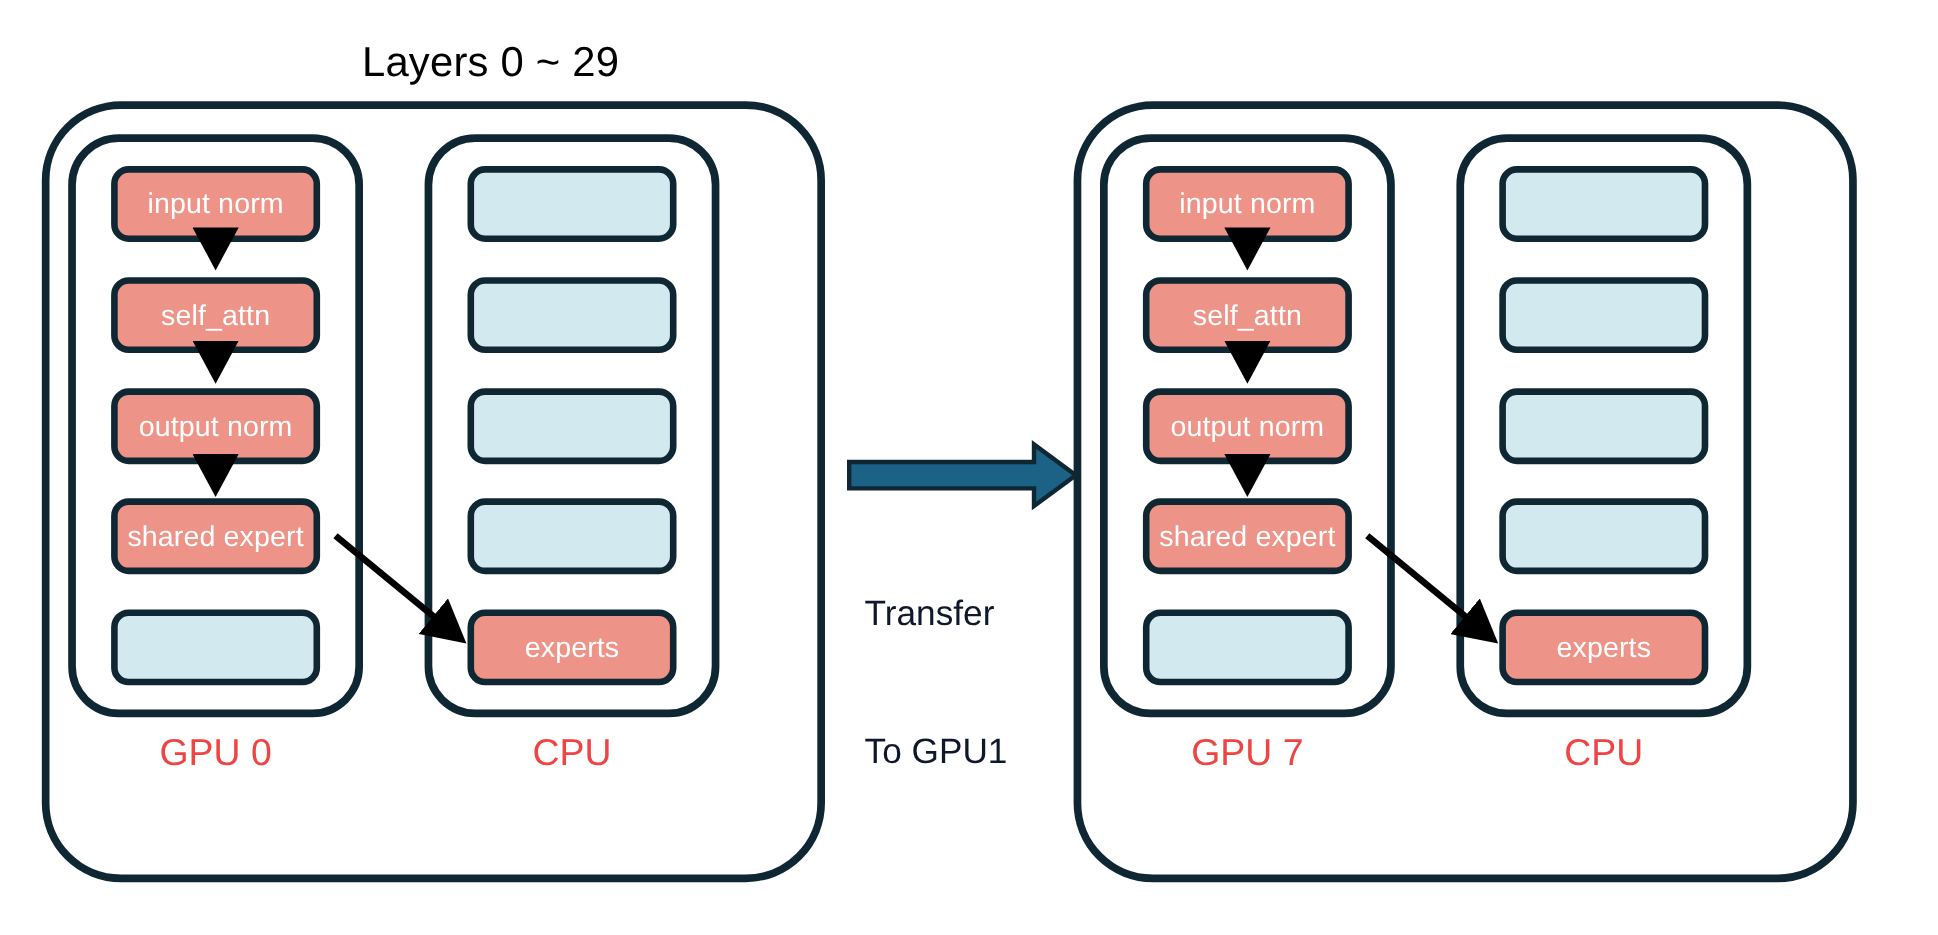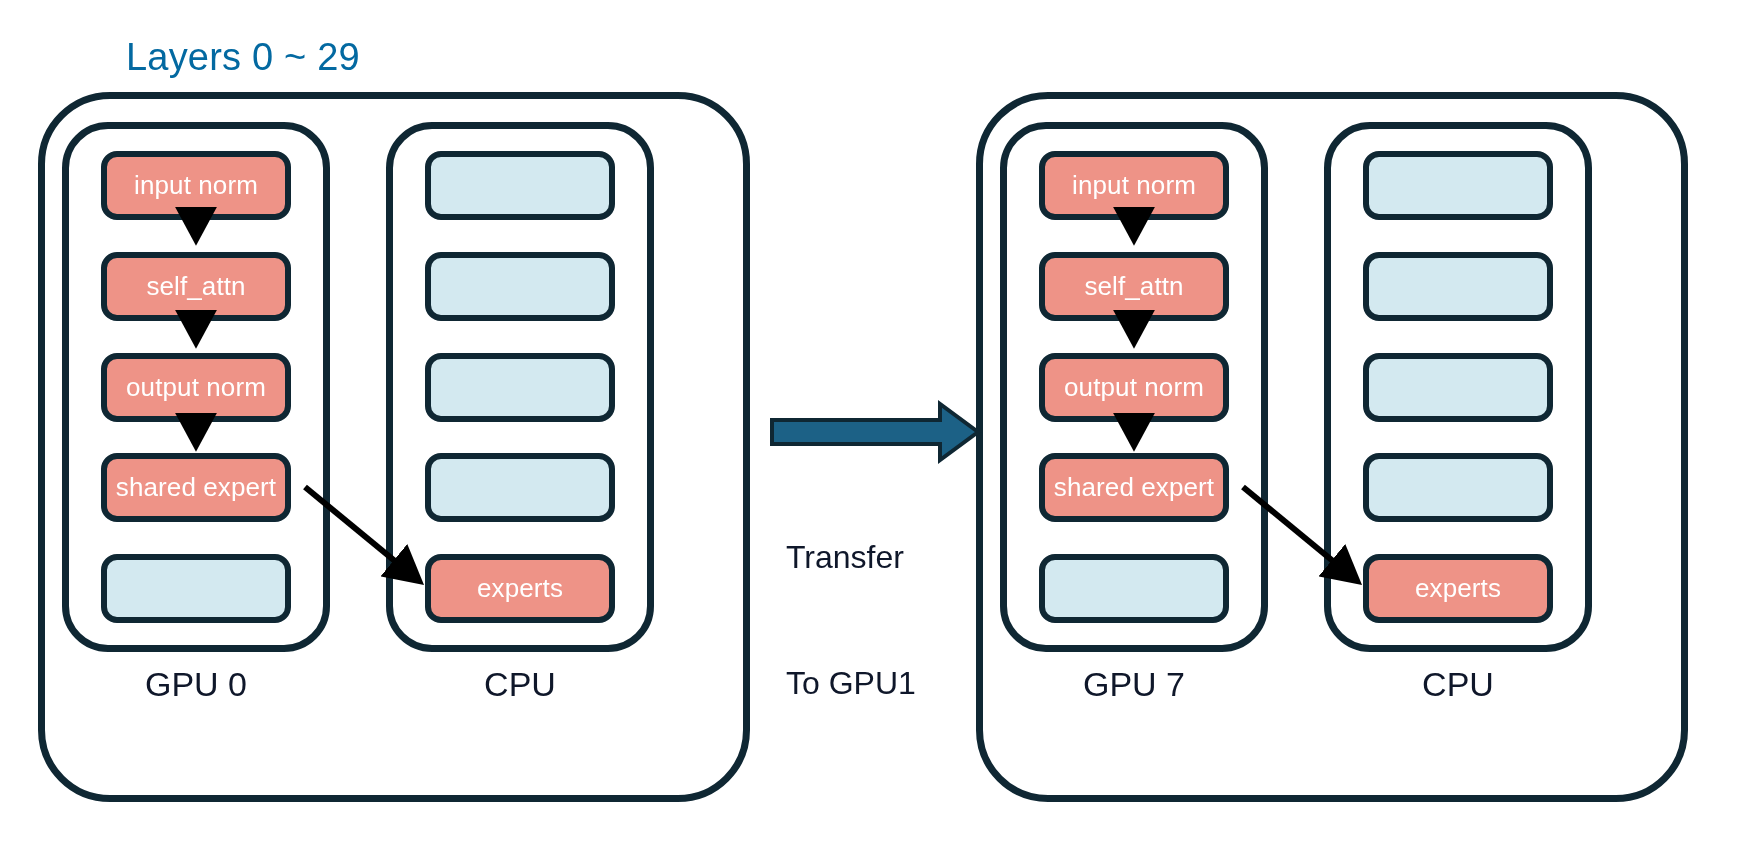--- a/index.html
+++ b/index.html
@@ -15,24 +15,24 @@
     width: 1762px;
     height: 850px;
     background: #ffffff;
     overflow: hidden;
   }
 
   
   .panel-title {
     position: absolute;
     font-size: 38px;
-    color: #0369a1;
+    color: #000000;
     white-space: nowrap;
     letter-spacing: 0.2px;
-    text-align: left;
+    text-align: center;
     font-weight: 400;
   }
   #title-left  { left: 126px; top: 36px; width: 640px; }
   #title-right { left: 1000px; top: 36px; width: 640px; }
 
   
   .device {
     position: absolute;
     box-sizing: border-box;
     border: 7px solid #0f2733;
@@ -74,21 +74,21 @@
     white-space: nowrap;
     letter-spacing: 0.1px;
   }
   .block.salmon { background: #ee9387; }
   .block.blue   { background: #d3e9f0; color: transparent; }
 
   
   .device-label {
     position: absolute;
     font-size: 34px;
-    color: #0f172a;
+    color: #ef4444;
     text-align: center;
     white-space: nowrap;
   }
   #label-gpu0 { left: 62px;   top: 665px; width: 268px; }
   #label-cpu0 { left: 386px;  top: 665px; width: 268px; }
   #label-gpu1 { left: 1000px; top: 665px; width: 268px; }
   #label-cpu1 { left: 1324px; top: 665px; width: 268px; }
 
   
   #arrows {

